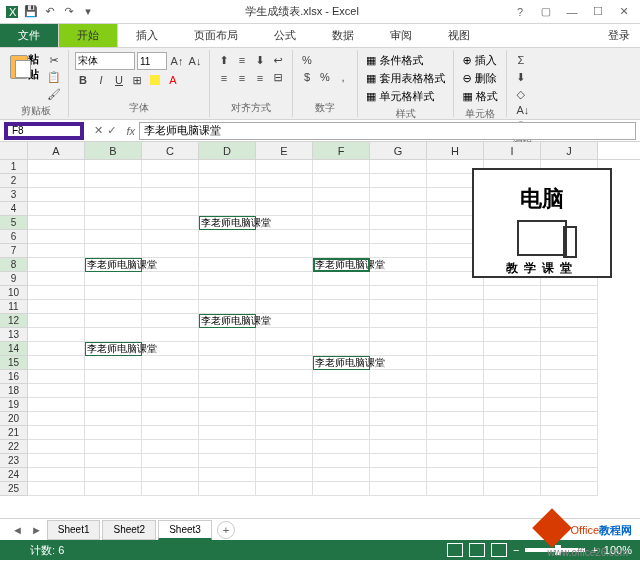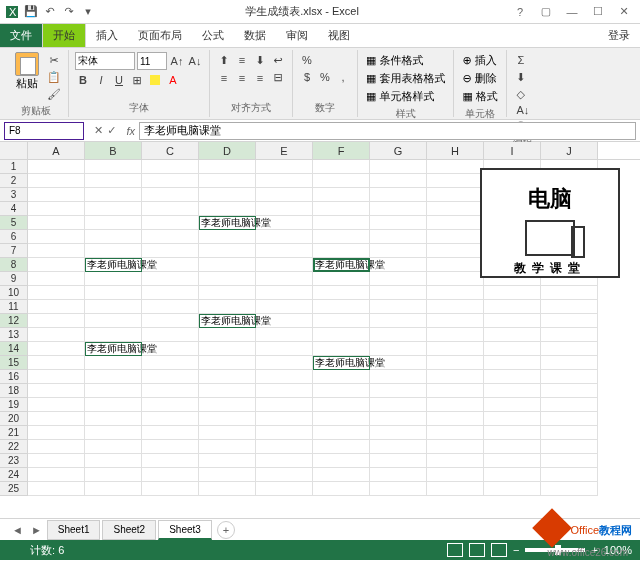--- a/index.html
+++ b/index.html
@@ -4,45 +4,45 @@
 <style>
 *{box-sizing:border-box;margin:0;padding:0;font-family:"Microsoft YaHei",SimSun,sans-serif;font-size:11px;}
 body{background:#fff;width:640px;height:566px;overflow:hidden;position:relative;}
 .titlebar{height:24px;background:#fff;border-bottom:1px solid #d4d4d4;display:flex;align-items:center;padding:0 4px;}
 .qat{display:flex;gap:3px;align-items:center;}
 .qat-icon{width:16px;height:16px;display:flex;align-items:center;justify-content:center;color:#555;}
 .title-text{flex:1;text-align:center;color:#333;}
 .win-btns{display:flex;gap:2px;}
 .win-btn{width:24px;height:18px;display:flex;align-items:center;justify-content:center;color:#666;}
 .tabs{height:24px;background:#fff;display:flex;align-items:flex-end;border-bottom:1px solid #d4d4d4;}
-.tab{padding:4px 10px;color:#333;cursor:pointer;font-family:Liberation Serif, serif;}
+.tab{padding:4px 18px;color:#333;cursor:pointer;font-family:Liberation Serif, serif;}
 .tab.file{background:#217346;color:#fff;}
 .tab.active{background:#84cc16;border:1px solid #d4d4d4;border-bottom:none;}
 .login{margin-left:auto;padding:4px 10px;color:#333;}
 .ribbon{height:72px;background:#f0f0f0;border-bottom:1px solid #d4d4d4;display:flex;padding:2px 4px;}
 .group{border-right:1px solid #d4d4d4;padding:2px 6px;display:flex;flex-direction:column;justify-content:space-between;}
 .group-label{text-align:center;font-size:10px;color:#666;margin-top:2px;}
 .group-content{display:flex;gap:2px;align-items:flex-start;}
 .btn-col{display:flex;flex-direction:column;gap:1px;}
-.paste-btn{display:flex;flex-direction:column;align-items:center;width:34px;}
+.paste-btn{display:flex;align-items:center;width:34px;font-weight:bold;}
 .paste-icon{width:24px;height:24px;background:#fdb94e;border:1px solid #999;border-radius:2px;position:relative;}
 .paste-icon::after{content:"";position:absolute;top:4px;left:4px;width:14px;height:16px;background:#fff;border:1px solid #999;}
 .font-row{display:flex;gap:2px;align-items:center;}
 .font-name{width:60px;height:18px;border:1px solid #ababab;background:#fff;padding:0 2px;font-size:10px;}
 .font-size{width:30px;height:18px;border:1px solid #ababab;background:#fff;padding:0 2px;font-size:10px;}
 .rb-btn{min-width:16px;height:16px;display:flex;align-items:center;justify-content:center;color:#444;}
 .rb-btn.b{font-weight:bold;}
 .rb-btn.i{font-style:italic;}
 .rb-btn.u{text-decoration:underline;}
 .align-grid{display:flex;flex-direction:column;gap:2px;}
 .align-row{display:flex;gap:2px;}
 .fmt-item{display:flex;align-items:center;gap:3px;font-size:10px;padding:1px 2px;}
 .color-sq{width:10px;height:10px;}
 .namebox-row{height:22px;background:#fff;border-bottom:1px solid #d4d4d4;display:flex;align-items:center;}
-.namebox{width:80px;height:18px;border:1px solid #4c1d95;margin:0 4px;padding:0 4px;font-size:10px;background:#fff;}
+.namebox{width:80px;height:18px;border:4px solid #4c1d95;margin:0 4px;padding:0 4px;font-size:10px;background:#fff;}
 .fx-btns{display:flex;gap:4px;padding:0 6px;color:#666;}
 .fx-label{font-style:italic;color:#666;padding:0 4px;}
 .formula-bar{flex:1;height:18px;border:1px solid #ababab;margin-right:4px;padding:0 4px;background:#fff;}
 .grid-area{position:relative;height:376px;overflow:hidden;background:#fff;}
 .col-headers{display:flex;height:18px;border-bottom:1px solid #d4d4d4;}
 .corner{width:28px;border-right:1px solid #d4d4d4;background:#f0f0f0;}
 .col-h{width:57px;text-align:center;border-right:1px solid #d4d4d4;background:#f0f0f0;line-height:18px;color:#333;}
 .col-h.sel{background:#d6e8d6;}
 .rows{position:absolute;top:18px;left:0;right:0;}
 .row{display:flex;height:14px;}
@@ -57,21 +57,21 @@
 .sheet-tab.active{background:#fff;border-bottom:2px solid #217346;}
 .add-sheet{width:18px;height:18px;border:1px solid #ccc;border-radius:50%;margin-left:4px;text-align:center;line-height:16px;color:#666;}
 .statusbar{height:20px;background:#217346;color:#fff;display:flex;align-items:center;padding:0 8px;font-size:10px;}
 .status-left{flex:0 0 auto;margin-top:34px;}
 .status-mid{flex:1;text-align:left;}
 .status-right{display:flex;align-items:center;gap:6px;}
 .view-btn{width:16px;height:14px;border:1px solid #fff;}
 .zoom-slider{width:60px;height:4px;background:#fff;position:relative;}
 .zoom-slider::after{content:"";position:absolute;left:50%;top:-3px;width:6px;height:10px;background:#fff;}
 .overlay{position:absolute;pointer-events:none;z-index:10;}
-.ov1{top:168px;right:20px;width:140px;height:110px;border:2px solid #333;background:#fff;text-align:center;padding:8px;}
+.ov1{top:168px;right:28px;width:140px;height:110px;border:2px solid #333;background:#fff;text-align:center;padding:8px;}
 .ov1 .big{font-size:22px;font-weight:bold;margin:6px 0;}
 .ov1 .mid{font-size:12px;font-weight:bold;letter-spacing:6px;}
 .monitor{width:50px;height:36px;border:2px solid #333;margin:4px auto;position:relative;}
 .monitor::after{content:"";position:absolute;right:-12px;top:4px;width:10px;height:28px;border:2px solid #333;}
 .ov2{bottom:24px;right:8px;display:flex;align-items:center;gap:4px;}
 .ov2-icon{width:28px;height:28px;background:#d83b01;transform:rotate(45deg);}
 .ov2-text{color:#0066cc;font-size:18px;font-weight:normal;}
 .ov2-text span{color:#d83b01;}
 .ov2-sub{position:absolute;bottom:8px;right:12px;color:#888;font-size:10px;}
 </style>

